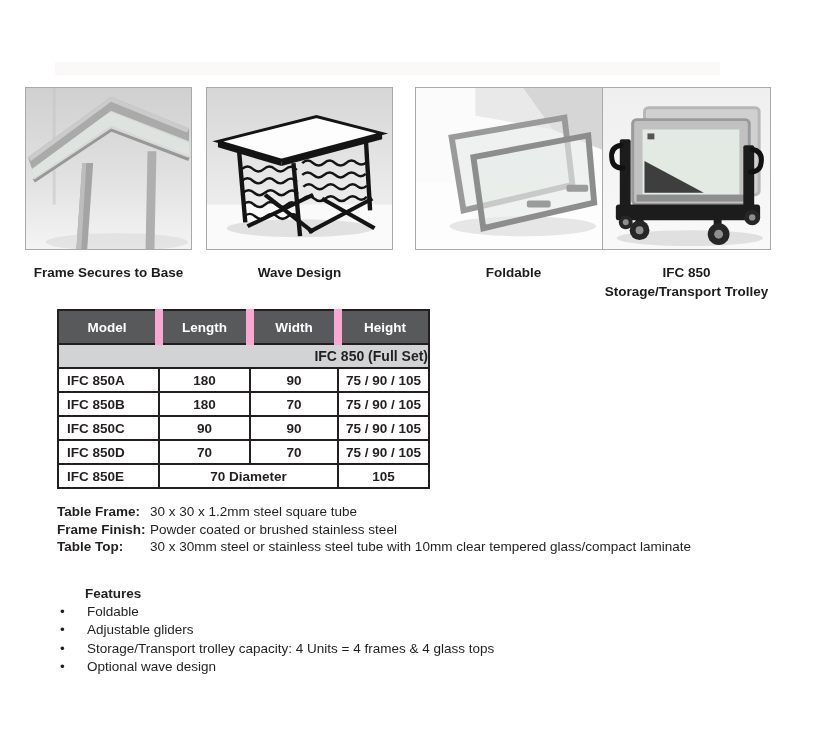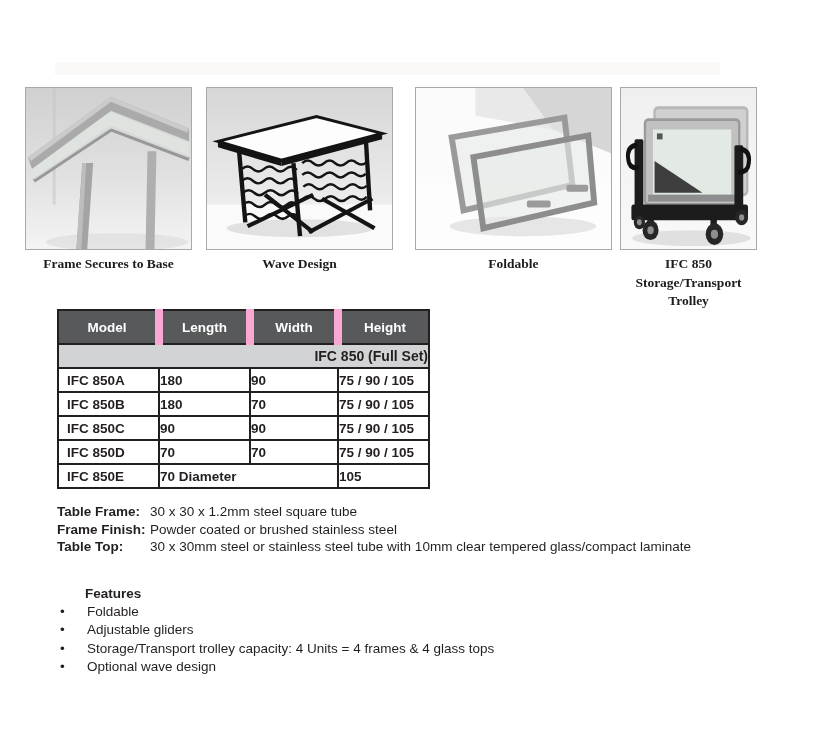--- a/index.html
+++ b/index.html
@@ -17,40 +17,40 @@
     color:var(--text);
   }
   .faint-band{position:absolute;left:55px;top:62px;width:665px;height:13px;background:#fbf9f8;}
   
   .figure{position:absolute;top:87px;}
   .figure .imgbox{
     height:163px;border:1px solid #a9a9a9;background:#e9e9e9;overflow:hidden;
   }
   .figure .imgbox svg{display:block;width:100%;height:100%;}
   .figure .caption{
-    margin-top:5px;text-align:center;font-weight:bold;font-size:13.5px;line-height:18.5px;color:#1c1c1c;font-family:Liberation Serif, serif;
+    margin-top:14px;text-align:center;font-weight:bold;font-size:13.5px;line-height:18.5px;color:#1c1c1c;
   }
   #fig-1{left:25px;width:167px;}
   #fig-2{left:206px;width:187px;}
   #fig-3{left:415px;width:197px;}
-  #fig-4{left:620px;width:137px;}
+  #fig-4{left:602px;width:169px;}
   
   .spec-table-wrap{position:absolute;left:57px;top:309px;}
   table.spec{
     border-collapse:collapse;table-layout:fixed;
     border:2px solid var(--table-border);
     font-size:13.5px;font-weight:bold;color:var(--text);
   }
   table.spec th{
     background:var(--table-header-bg);color:var(--table-header-text);
     height:34px;text-align:center;border-bottom:2px solid var(--table-border);
   }
   table.spec th + th{border-left:8px solid #f9a8d4;}
   table.spec td{
-    border:2px solid var(--table-border);height:24px;text-align:left;background:#ffffff;
+    border:2px solid var(--table-border);height:24px;text-align:center;background:#ffffff;
   }
   table.spec tr.group td{
     background:var(--group-row-bg);text-align:right;padding-left:10px;font-size:14px;
   }
   table.spec td.model{text-align:left;padding-left:8px;}
   
   .specs{position:absolute;left:57px;top:503px;font-size:13.5px;line-height:17.5px;}
   .spec-line{display:flex;}
   .spec-label{font-weight:bold;width:93px;flex:0 0 93px;}
   .spec-value{white-space:nowrap;}

